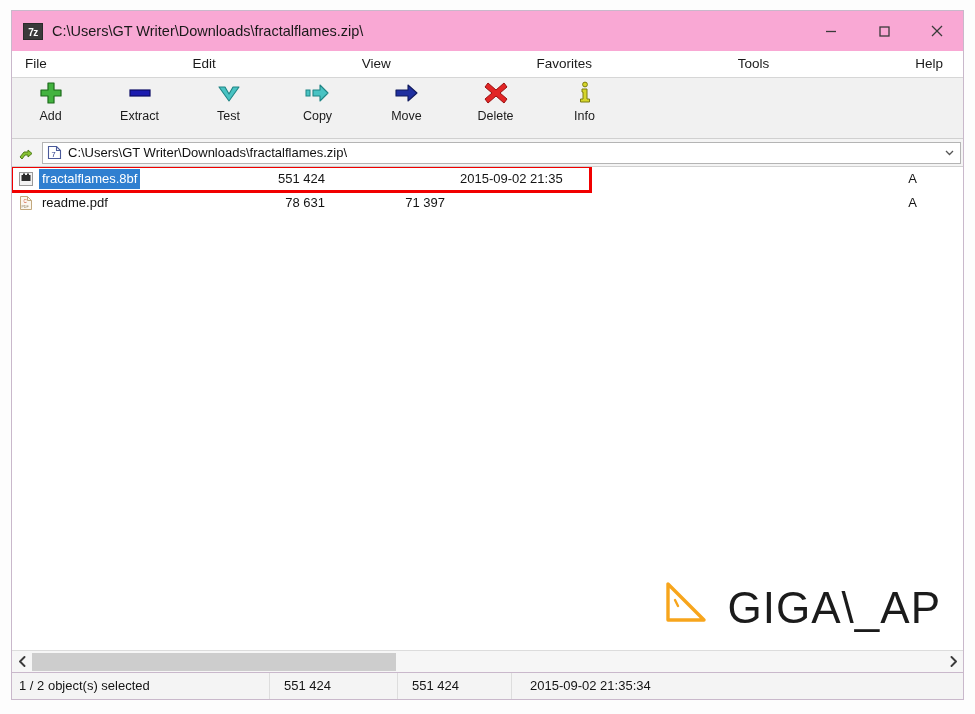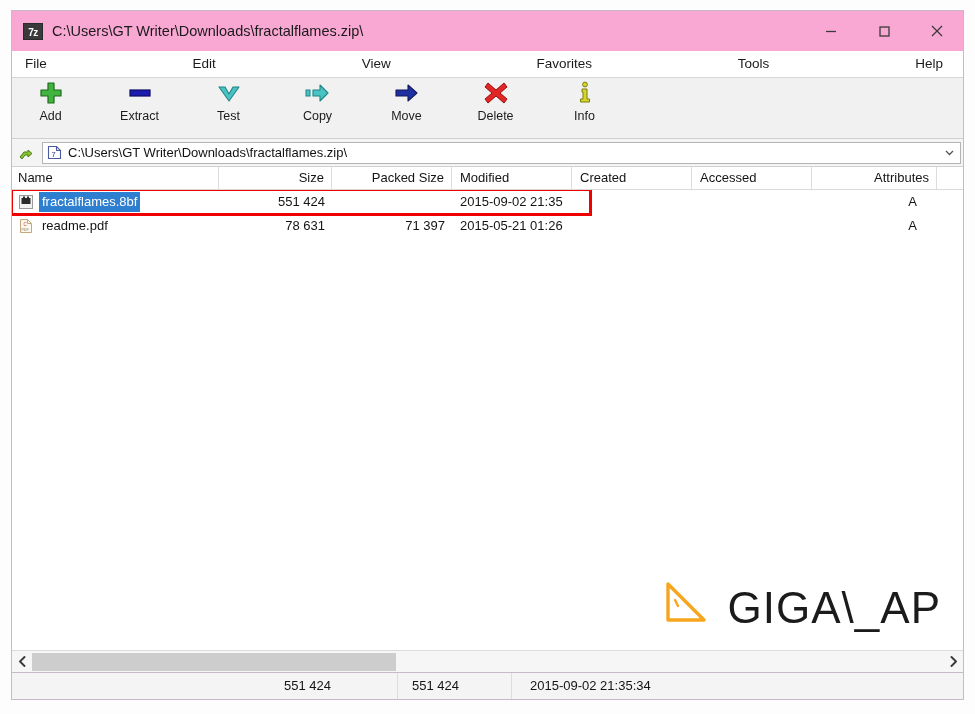--- a/index.html
+++ b/index.html
@@ -471,29 +471,20 @@
         </span>
         <span class="addr-text">C:\Users\GT Writer\Downloads\fractalflames.zip\</span>
         <span class="addr-drop">
           <svg width="13" height="13" viewBox="0 0 13 13">
             <path d="M3 5 l3.5 3.5 l3.5 -3.5" fill="none" stroke="#555555" stroke-width="1.3"></path>
           </svg>
         </span>
       </div>
     </div>
 
-    <div class="colheaders">
-      <div class="colhdr l" style="left:0px;width:207px;">Name</div>
-      <div class="colhdr r" style="left:207px;width:113px;">Size</div>
-      <div class="colhdr r" style="left:320px;width:120px;">Packed Size</div>
-      <div class="colhdr l" style="left:440px;width:120px;padding-left:8px;">Modified</div>
-      <div class="colhdr l" style="left:560px;width:120px;padding-left:8px;">Created</div>
-      <div class="colhdr l" style="left:680px;width:120px;padding-left:8px;">Accessed</div>
-      <div class="colhdr r" style="left:800px;width:125px;">Attributes</div>
-    </div>
 
     <div class="filelist">
 
       <div class="frow" style="top:0px;">
         <div class="fname-wrap" style="width:207px;">
           <span class="fico">
             <svg width="14" height="14" viewBox="0 0 14 14">
               <rect x="0.5" y="0.5" width="13" height="13" fill="#f2f2f2" stroke="#9a9a9a" stroke-width="1"></rect>
               <rect x="2.5" y="3" width="9" height="6" fill="#2b2b2b"></rect>
               <rect x="4" y="1.5" width="2" height="2" fill="#2b2b2b"></rect>
@@ -516,21 +507,20 @@
               <path d="M1.5 0.5 h7 l4 4 v9 h-11 z" fill="#fbf7ef" stroke="#c3a97e" stroke-width="1"></path>
               <path d="M8.5 0.5 v4 h4" fill="none" stroke="#c3a97e" stroke-width="1"></path>
               <text x="6" y="7" font-size="4.5" fill="#cf4a2a" text-anchor="middle" font-family="Liberation Sans, sans-serif">C</text>
               <text x="6" y="12" font-size="3.6" fill="#8a7a5a" text-anchor="middle" font-family="Liberation Sans, sans-serif">PDF</text>
             </svg>
           </span>
           <span class="fname">readme.pdf</span>
         </div>
         <div class="fcell r" style="left:207px;width:113px;">78 631</div>
         <div class="fcell r" style="left:320px;width:120px;">71 397</div>
-        <div class="fcell" style="left:440px;width:130px;padding-left:8px;">2015-05-21 01:26</div>
         <div class="fcell" style="left:570px;width:110px;padding-left:8px;"></div>
         <div class="fcell" style="left:680px;width:120px;padding-left:8px;"></div>
         <div class="fcell r" style="left:800px;width:112px;">A</div>
       </div>
 
       <div class="annot-box" style="left:-2px; top:-2px; width:582px; height:28px;"></div>
 
       <div class="watermark">
         <svg width="52" height="50" viewBox="0 0 52 50">
           <path d="M8 4 L8 40 L44 40 L8 4 Z" fill="none" stroke="#f7a51c" stroke-width="3.4" stroke-linejoin="round" stroke-linecap="round"></path>
@@ -550,19 +540,20 @@
         <div class="hs-thumb" style="left:0%;width:40%;"></div>
       </div>
       <div class="hs-arrow">
         <svg width="9" height="11" viewBox="0 0 9 11">
           <path d="M2.5 1 L7 5.5 L2.5 10" fill="none" stroke="#3b3b3b" stroke-width="1.9" stroke-linecap="round" stroke-linejoin="round"></path>
         </svg>
       </div>
     </div>
 
     <div class="statusbar">
+      <div class="stcell" style="left:0px;width:258px;">1 / 2 object(s) selected</div>
       <div class="stcell" style="left:258px;width:128px;padding-left:14px;">551 424</div>
       <div class="stcell" style="left:386px;width:114px;padding-left:14px;">551 424</div>
       <div class="stcell last" style="left:500px;width:451px;padding-left:18px;">2015-09-02 21:35:34</div>
     </div>
 
   </div>
 </div>
 
 </body></html>

